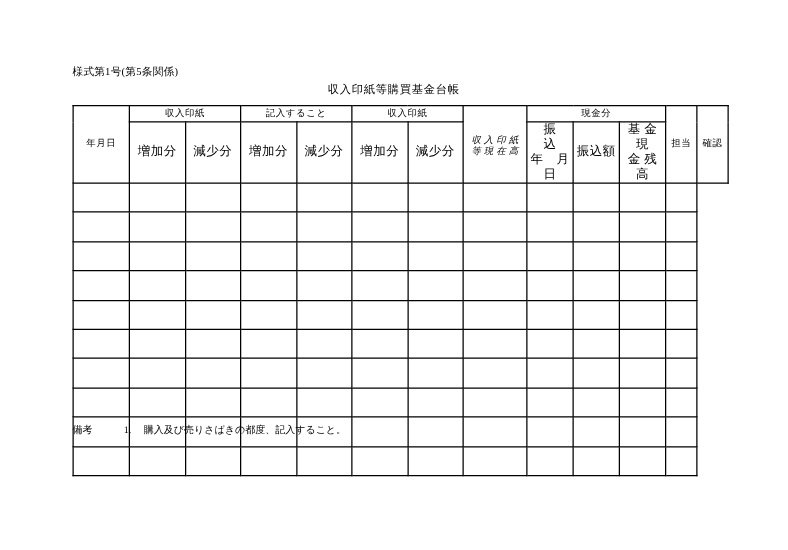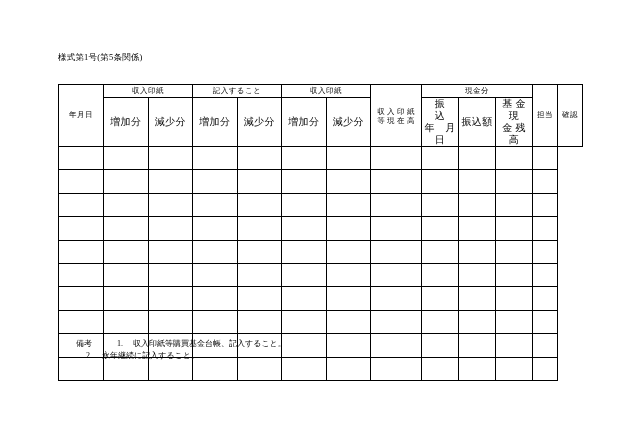--- a/index.html
+++ b/index.html
@@ -63,20 +63,21 @@
     letter-spacing: 0.5px;
   }
   table.ledger th.sub {
     height: 13px;
     font-size: 10px;
     letter-spacing: 0.4px;
   }
   table.ledger th.tall {
     font-size: 7.5px;
     letter-spacing: 0.3px;
+    font-style: italic;
   }
   table.ledger td.body {
     height: 22.4px;
   }
   .stack {
     display: block;
     line-height: 1.2;
   }
   .notes {
     position: absolute;
@@ -84,38 +85,38 @@
     top: 338px;
     font-size: 8px;
     line-height: 1.55;
   }
   .notes .row {
     white-space: nowrap;
   }
   .notes .label {
     display: inline-block;
     width: 41px;
-    margin-left: 18px;
   }
   .notes .num {
     display: inline-block;
     width: 16px;
   }
   .notes .indent {
     display: inline-block;
     width: 28px;
   }
 </style>
 </head>
 <body>
 
 <div class="page">
 
   <div class="form-id">様式第1号(第5条関係)</div>
 
+  <div class="doc-title">収入印紙等購買基金台帳</div>
 
   <table class="ledger">
     <thead>
       <tr>
         <th class="grp" rowspan="2" style="width:44px">年月日</th>
         <th class="grp" colspan="2" style="width:88px">収入印紙</th>
         <th class="grp" colspan="2" style="width:88px">記入すること</th>
         <th class="grp" colspan="2" style="width:88px">収入印紙</th>
         <th class="grp tall" rowspan="2" style="width:50px">
           <span class="stack">収 入 印 紙</span>
@@ -282,20 +283,17 @@
           <td class="body"></td>
           <td class="body"></td>
           <td class="body"></td>
           <td class="body"></td>
         </tr>
       </tbody>
   </table>
 
   <div class="notes">
     <div class="row">
-      <span class="label">備考</span><span class="num">1.</span><span>収入印紙等購買基金台帳、記入すること。</span>
-    </div>
-    <div class="row">
-      <span class="indent"></span><span class="num">2.</span><span>永年継続に記入すること。</span>
+      <span class="label">備考</span><span class="num">1.</span><span>購入及び売りさばきの都度、記入すること。</span>
     </div>
   </div>
 
 </div>
 
 </body></html>

